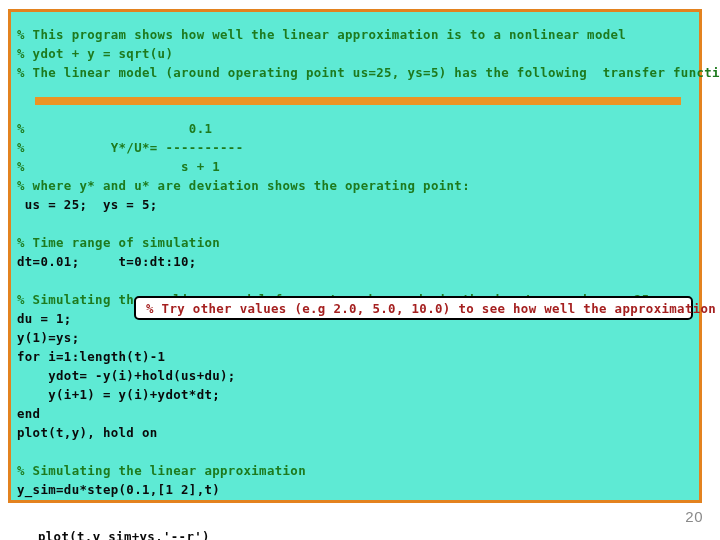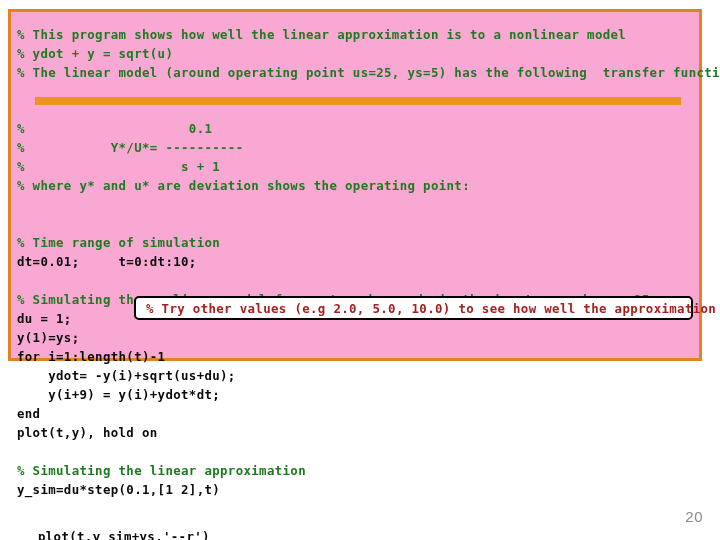--- a/index.html
+++ b/index.html
@@ -14,24 +14,24 @@
     overflow: hidden;
     font-family: "DejaVu Sans Mono", "Liberation Mono", monospace;
   }
 
   
   #slide-frame {
     position: absolute;
     left: 8px;
     top: 9px;
     width: 694px;          
-    height: 352px;         
+    height: 494px;         
     box-sizing: border-box;
     border: 3px solid #e3821f;
-    background: #f9a8d4;
+    background: #5eead4;
   }
 
   
   #code-listing {
     position: absolute;
     left: 6px;
     top: 2px;
     right: 2px;
     bottom: 0;
   }
@@ -107,28 +107,29 @@
 <div id="slide-frame">
 
   <div id="code-listing">
       <div class="code-line comment" style="top: 14px;">% This program shows how well the linear approximation is to a nonlinear model</div>
       <div class="code-line comment" style="top: 33px;">% ydot + y = sqrt(u)</div>
       <div class="code-line comment" style="top: 52px;">% The linear model (around operating point us=25, ys=5) has the following  transfer function:</div>
       <div class="code-line comment" style="top: 108px;">%                     0.1</div>
       <div class="code-line comment" style="top: 127px;">%           Y*/U*= ----------</div>
       <div class="code-line comment" style="top: 146px;">%                    s + 1</div>
       <div class="code-line comment" style="top: 165px;">% where y* and u* are deviation shows the operating point:</div>
+      <div class="code-line plain" style="top: 184px;"> us = 25;  ys = 5;</div>
       <div class="code-line comment" style="top: 222px;">% Time range of simulation</div>
       <div class="code-line plain" style="top: 241px;">dt=0.01;     t=0:dt:10;</div>
       <div class="code-line comment" style="top: 279px;">% Simulating the nonlinear model for a step change du in the input around us = 25</div>
       <div class="code-line plain" style="top: 298px;">du = 1;</div>
       <div class="code-line plain" style="top: 317px;">y(1)=ys;</div>
       <div class="code-line plain" style="top: 336px;">for i=1:length(t)-1</div>
-      <div class="code-line plain" style="top: 355px;">    ydot= -y(i)+sqrt(us+du);</div>
-      <div class="code-line plain" style="top: 374px;">    y(i+9) = y(i)+ydot*dt;</div>
+      <div class="code-line plain" style="top: 355px;">    ydot= -y(i)+hold(us+du);</div>
+      <div class="code-line plain" style="top: 374px;">    y(i+1) = y(i)+ydot*dt;</div>
       <div class="code-line plain" style="top: 393px;">end</div>
       <div class="code-line comment" style="top: 450px;">% Simulating the linear approximation</div>
       <div class="code-line plain" style="top: 412px;">plot(t,y), hold on</div>
       <div class="code-line plain" style="top: 469px;">y_sim=du*step(0.1,[1 2],t)</div>
       <div class="code-line plain" style="top: 516px; padding-left: 21px;">plot(t,y_sim+ys,'--r')</div>
     </div>
 
   <div id="separator-bar"></div>
 
   <div id="callout-box">

